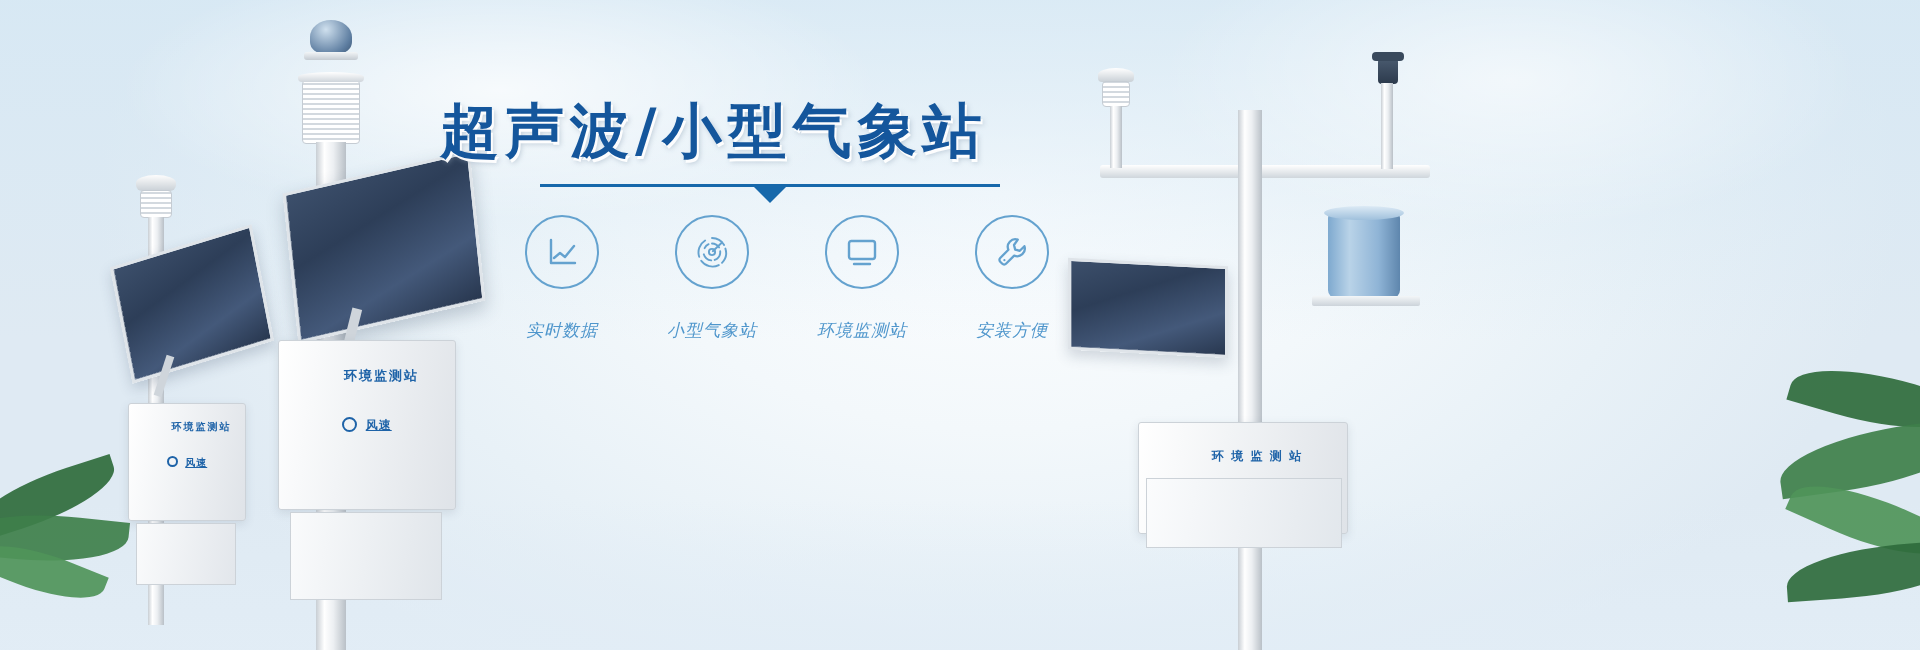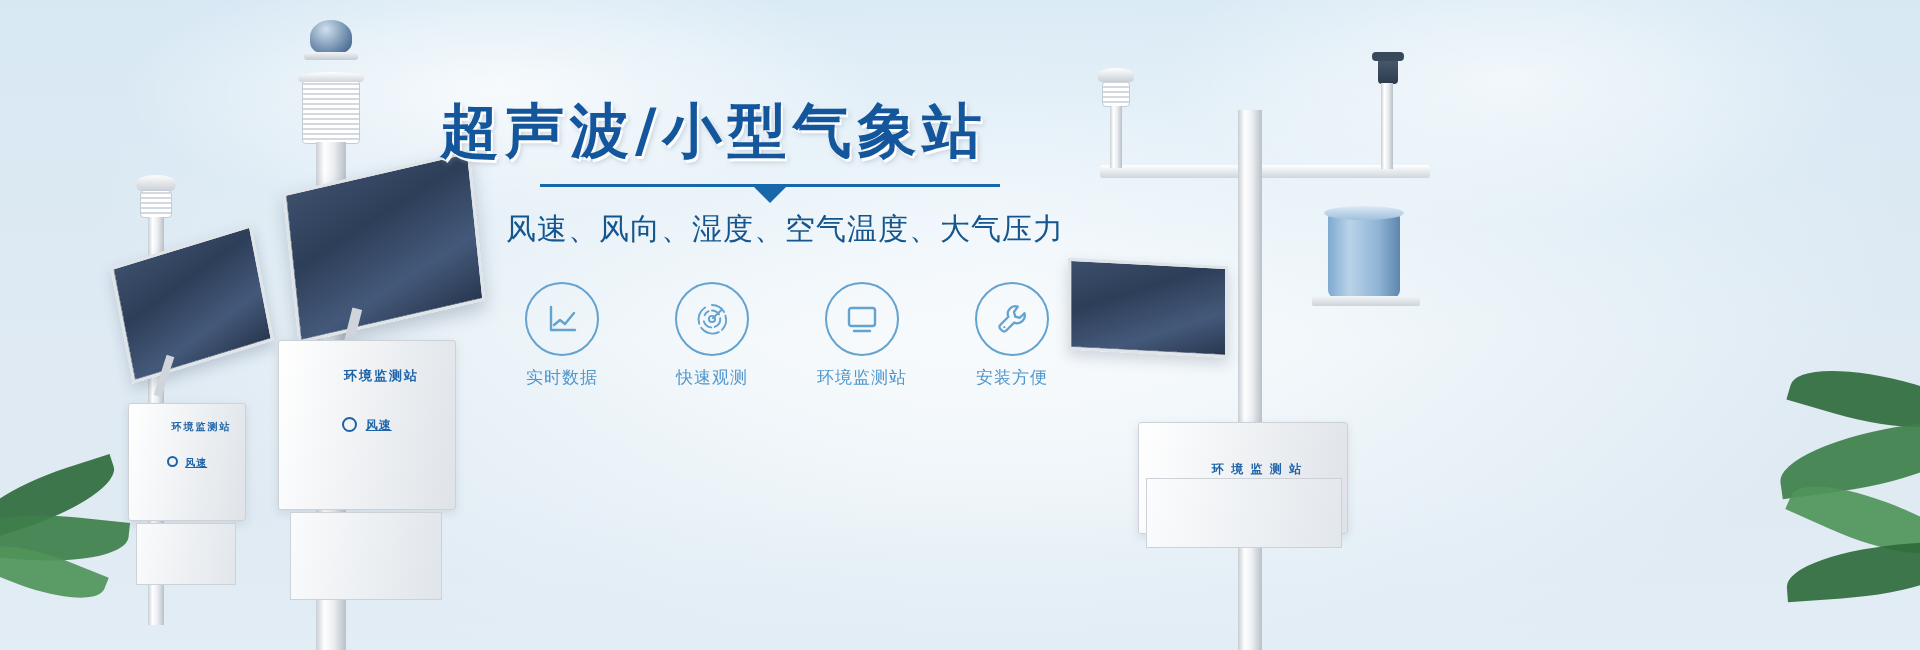--- a/index.html
+++ b/index.html
@@ -97,23 +97,24 @@
     display: flex; justify-content: center; gap: 52px;
     margin-top: 28px; padding-left: 4px;
   }
   .feature { width: 98px; text-align: center; }
   .fcircle {
     width: 74px; height: 74px; margin: 0 auto;
     border: 2px solid #64a2cf; border-radius: 50%;
     display: flex; align-items: center; justify-content: center;
   }
   .flabel {
-    margin-top: 10px; font-size: 17px; color: #4f96cc;
+    margin-top: 30px; font-size: 17px; color: #4f96cc;
     letter-spacing: 1px; white-space: nowrap;
     font-family: "DejaVu Sans","Liberation Sans", sans-serif;
+    font-style: italic;
   }
 </style>
 </head>
 <body>
 
 <div class="banner">
 
   <div class="sky-wash"></div>
   <div class="cloud-a"></div>
   <div class="cloud-b"></div>
@@ -198,21 +199,21 @@
 
     <div style="position:absolute; left:268px; top:162px; width:72px; height:86px;
                 background:linear-gradient(90deg,#7ea9cf 0%,#b9d3e8 30%,#8fb4d6 70%,#5e86ad 100%);
                 border-radius:6px 6px 8px 8px;"></div>
     <div style="position:absolute; left:264px; top:156px; width:80px; height:14px;
                 background:linear-gradient(180deg,#dceaf5,#9fc0dc); border-radius:50%;"></div>
     <div style="position:absolute; left:252px; top:246px; width:108px; height:10px;
                 background:linear-gradient(180deg,#f3f6f8,#ccd3da); border-radius:2px;"></div>
 
     <div class="box-body" style="position:absolute; left:78px; top:372px; width:210px; height:112px;">
-      <div class="box-label" style="margin-top:38px; font-size:12px;">环 境 监 测 站</div>
+      <div class="box-label" style="margin-top:25px; font-size:12px;">环 境 监 测 站</div>
     </div>
     <div style="position:absolute; left:86px; top:428px; width:196px; height:70px;
                 background:linear-gradient(100deg,#fbfcfd,#e2e7ec); border:1px solid #ccd2d8;"></div>
   </div>
 
   <div style="position:absolute; left:-10px; bottom:40px; width:190px; height:200px;">
     <div class="leaf dark" style="left:-20px; top:66px; width:150px; height:44px; transform:rotate(-18deg);"></div>
     <div class="leaf" style="left:-30px; top:104px; width:168px; height:48px; transform:rotate(6deg);"></div>
     <div class="leaf light" style="left:-14px; top:142px; width:130px; height:40px; transform:rotate(22deg);"></div>
   </div>
@@ -225,21 +226,20 @@
 
   <div class="content">
 
     <div class="headline">超声波/小型气象站</div>
 
     <div class="divider">
       <div class="bar"></div>
       <div class="tri"></div>
     </div>
 
-    <div class="sub">风速、风向、湿度、空气温度、大气压力</div>
 
     <div class="features">
 
       <div class="feature">
         <div class="fcircle">
           <svg width="38" height="38" viewBox="0 0 38 38">
             <path d="M8 7 V30 H32" fill="none" stroke="#64a2cf" stroke-width="2.4" stroke-linecap="round" stroke-linejoin="round"></path>
             <path d="M11 25 L17 20 L22 24 L31 13" fill="none" stroke="#64a2cf" stroke-width="2.4" stroke-linecap="round" stroke-linejoin="round"></path>
           </svg>
         </div>
@@ -256,21 +256,21 @@
               <path d="M7.2 24.8 a14 14 0 0 1 5.9 -16.3"></path>
               <path d="M20 11.5 a8.5 8.5 0 0 1 7.1 4"></path>
               <path d="M28.2 19.3 a8.5 8.5 0 0 1 -5.5 8.6"></path>
               <path d="M19.2 28.4 a8.5 8.5 0 0 1 -7.4 -6.1"></path>
               <path d="M12.6 16.2 a8.5 8.5 0 0 1 4 -4"></path>
               <circle cx="20" cy="20" r="3.1"></circle>
               <path d="M20.8 19.2 L30 10.5"></path>
             </g>
           </svg>
         </div>
-        <div class="flabel">快速观测</div>
+        <div class="flabel">小型气象站</div>
       </div>
 
       <div class="feature">
         <div class="fcircle">
           <svg width="40" height="38" viewBox="0 0 40 38">
             <rect x="7" y="8" width="26" height="18" rx="2.4" fill="none" stroke="#64a2cf" stroke-width="2.4"></rect>
             <path d="M12 31 H28" stroke="#64a2cf" stroke-width="2.4" stroke-linecap="round"></path>
           </svg>
         </div>
         <div class="flabel">环境监测站</div>

